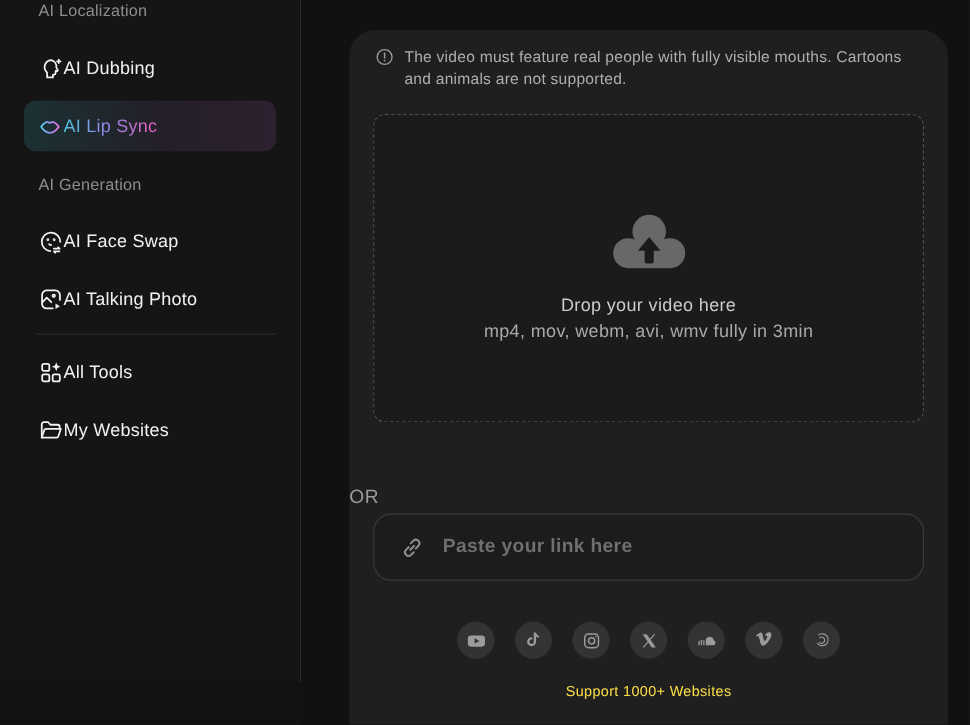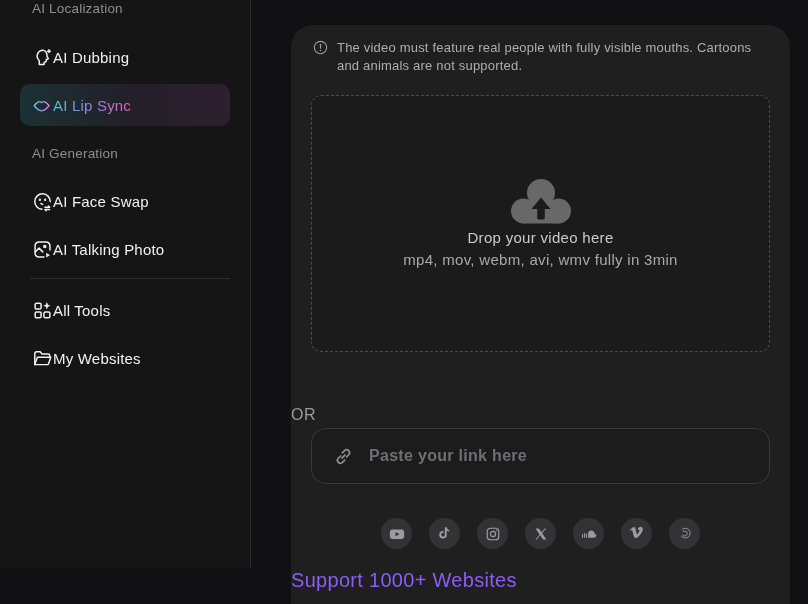--- a/index.html
+++ b/index.html
@@ -52,21 +52,21 @@
   }
   .notice .ico { flex:0 0 auto; margin-top:1px; }
 
   .dropzone {
     position:absolute; left:20px; top:70px; width:459px; height:257px;
     border:1px dashed #4d4d4f; border-radius:10px; background:#1b1b1c;
     display:flex; flex-direction:column; align-items:center; text-align:center;
     cursor:pointer;
   }
   .dropzone .cloud { margin-top:82px; }
-  .drop-title { margin-top:0; color:#cbcbcb; font-size:15px; letter-spacing:.3px; }
+  .drop-title { margin-top:16px; color:#cbcbcb; font-size:15px; letter-spacing:.3px; }
   .drop-sub   { margin-top:5px;  color:#a9a9a9; font-size:15px; letter-spacing:.3px; }
 
   .or-divider {
     position:absolute; left:0; top:381px; width:100%;
     color:#9a9a9a; font-size:16px; letter-spacing:.6px;
   }
 
   .linkbox {
     position:absolute; left:20px; top:403px; width:459px; height:56px;
     border:1px solid #3a3a3c; border-radius:15px; background:#1c1c1d;
@@ -84,21 +84,21 @@
   }
   .soc {
     width:31px; height:31px; border-radius:50%; background:#333335;
     display:flex; align-items:center; justify-content:center;
     color:#9b9b9b; cursor:pointer; flex:0 0 auto;
   }
   .soc.vimeo-txt { font-size:16px; font-weight:700; font-style:italic; padding-bottom:2px; }
 
   .support-label {
     position:absolute; left:0; top:544px; width:100%;
-    color:#8b5cf6; font-size:20px; letter-spacing:.3px;
+    text-align:center; color:#fde047; font-size:12px; letter-spacing:.3px;
   }
 </style>
 </head>
 <body>
 
 <aside class="sidebar">
 
   <div class="side-header" style="top:1px">AI Localization</div>
 
   <div class="side-item" style="top:37px">

